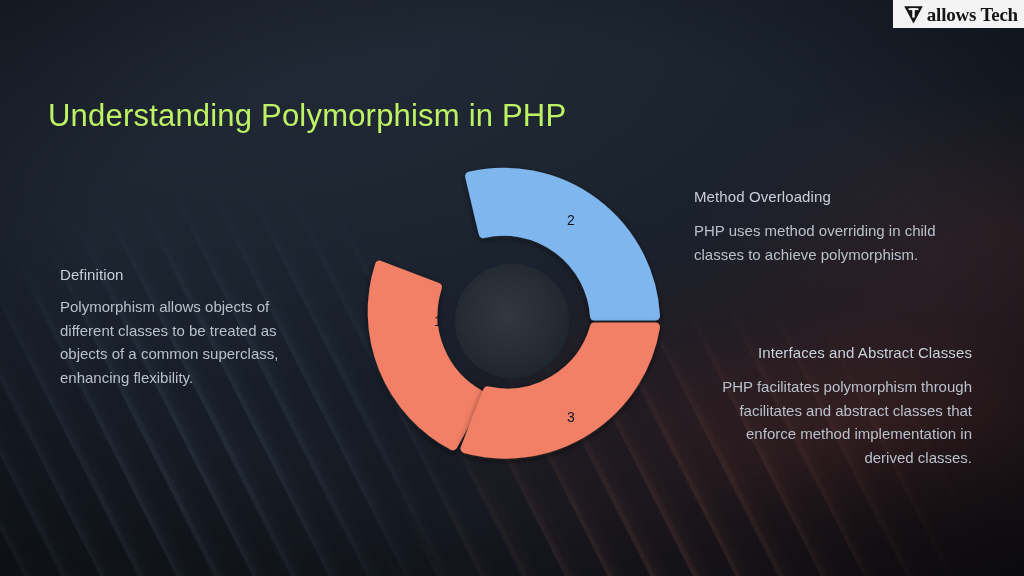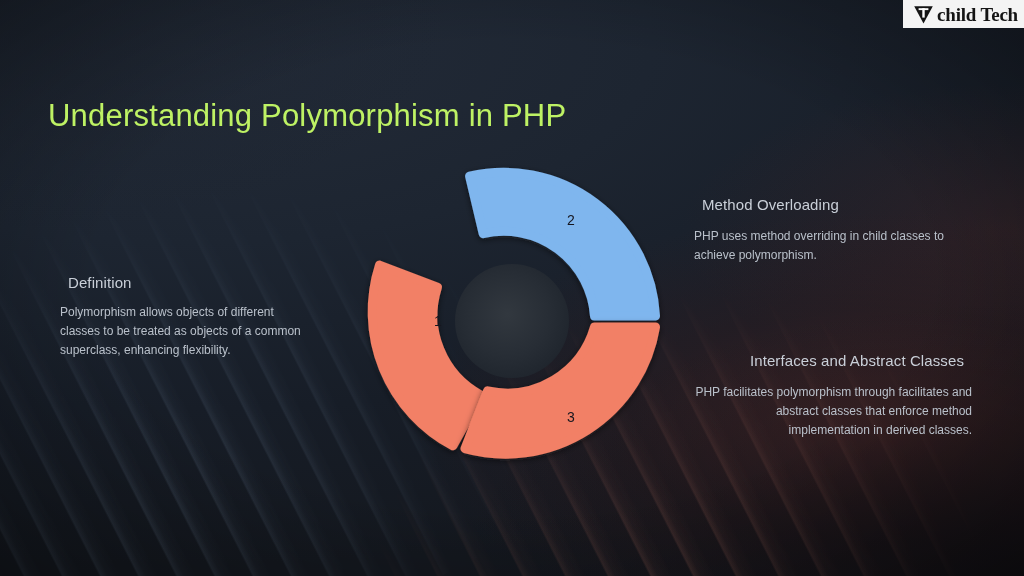--- a/index.html
+++ b/index.html
@@ -142,29 +142,29 @@
   .chart svg { display: block; }
   .seg-label {
     font-family: "Liberation Sans", sans-serif;
     font-size: 14px;
     fill: #16161f;
   }
 
   
   .callout { position: absolute; }
   .callout h3 {
-    margin: 8px;
+    margin: 0;
     font-size: 15px;
     font-weight: 400;
     color: #c9cfd8;
     letter-spacing: 0.1px;
   }
   .callout p {
     margin: 14px 0 0 0;
-    font-size: 12px;
+    font-size: 15px;
     line-height: 1.58;
     color: #b9c0ca;
   }
 
   .callout-definition {
     left: 60px;
     top: 266px;
     width: 244px;
   }
   .callout-definition p { margin-top: 12px; }
@@ -195,21 +195,21 @@
   <div class="bg-vignette"></div>
 
   <div class="logo">
     <span class="logo-mark">
       <svg width="21" height="21" viewBox="0 0 21 21" aria-hidden="true">
         <polygon points="1.2,2.2 19.8,2.2 10.5,19.6" fill="#151515"></polygon>
         <rect x="5.6" y="4.2" width="9.8" height="1.9" fill="#ffffff"></rect>
         <rect x="9.3" y="4.2" width="2.4" height="9.4" fill="#ffffff"></rect>
       </svg>
     </span>
-    <span class="logo-text">child Tech</span>
+    <span class="logo-text">allows Tech</span>
   </div>
 
   <div class="title">Understanding Polymorphism in PHP</div>
 
   <div class="chart">
     <svg width="320" height="320" viewBox="0 0 320 320" role="img">
       <defs>
         <radialGradient id="holeGrad" cx="46%" cy="44%" r="62%">
           <radialGradient></radialGradient>
           <stop offset="0%" stop-color="#32383f"></stop>

